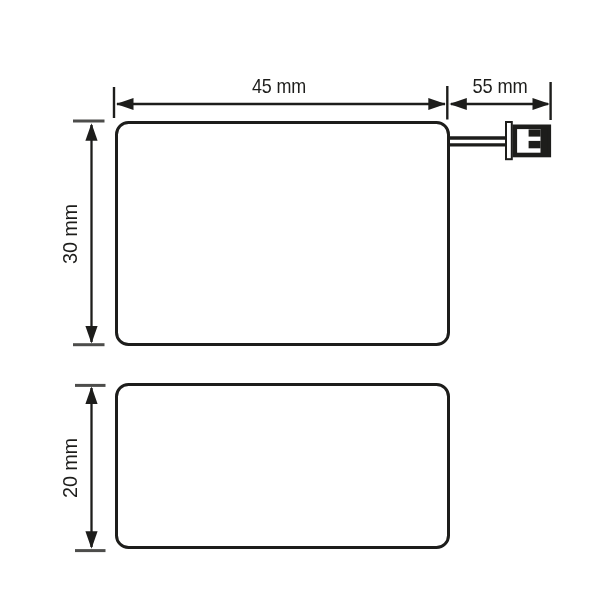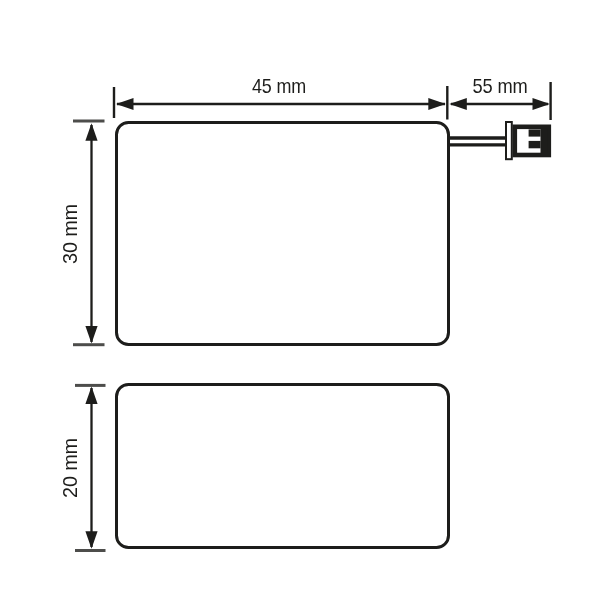--- a/index.html
+++ b/index.html
@@ -6,21 +6,20 @@
     margin: 0;
     padding: 0;
     background: var(--background, #ffffff);
   }
   .stage {
     position: relative;
     width: 600px;
     height: 600px;
     background: var(--background, #ffffff);
     overflow: hidden;
-    border-radius: 17px;
   }
   svg { display: block; }
 
   .body-outline {
     fill: #ffffff;
     stroke: var(--line, #1d1d1b);
     stroke-width: 3;
   }
   .cable-wire {
     stroke: var(--line, #1d1d1b);

